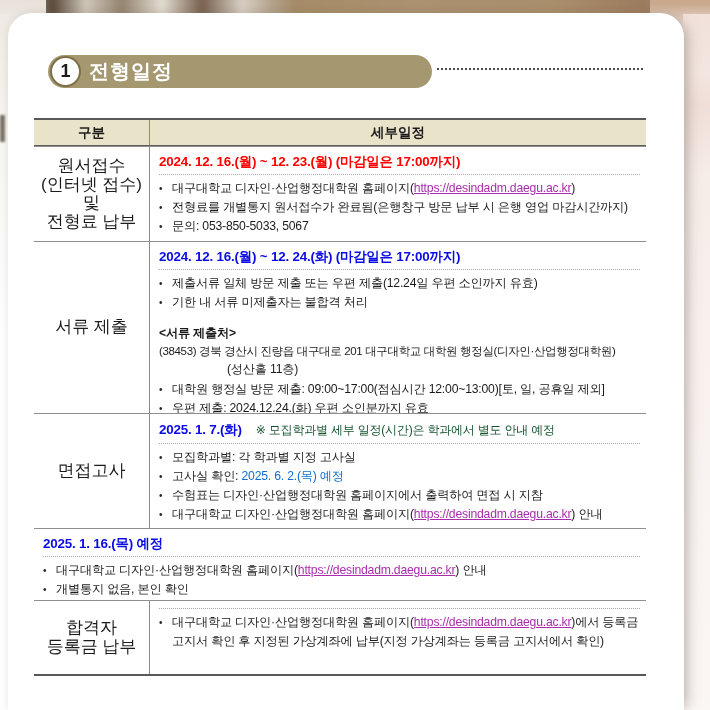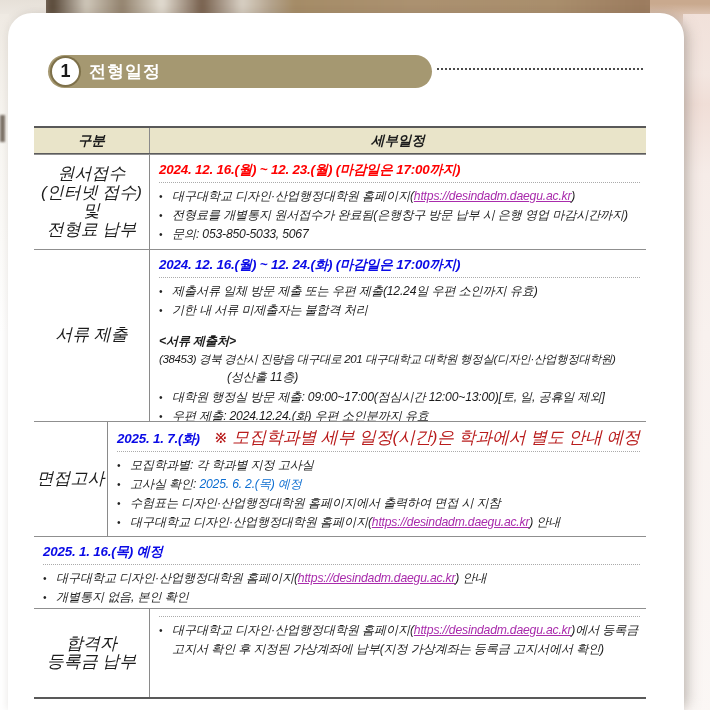--- a/index.html
+++ b/index.html
@@ -37,50 +37,49 @@
   .title-pill{
     position:absolute;left:40px;top:42px;width:384px;height:33px;
     background:#A59871;border-radius:17px;display:flex;align-items:center;
   }
   .badge{
     width:27px;height:27px;margin-left:4px;border-radius:50%;
     background:#ffffff;box-shadow:0 0 0 2px #7d7049;
     display:flex;align-items:center;justify-content:center;
     font-size:18px;font-weight:bold;color:#1a1a1a;
   }
-  .title-text{margin-left:10px;color:#ffffff;font-size:17px;font-weight:bold;letter-spacing:1px;}
+  .title-text{margin-left:10px;color:#ffffff;font-size:20px;font-weight:bold;letter-spacing:1px;}
   .dot-leader{position:absolute;left:429px;top:55px;width:206px;height:0;border-top:2px dotted #4b4b4b;}
   
   .tbl{
-    position:absolute;left:26px;top:113px;width:612px;
+    position:absolute;left:26px;top:105px;width:612px;
     border-top:2.5px solid #595959;border-bottom:2.5px solid #595959;
     color:#1b1b1b;
-    font-style:italic;
   }
   .tr{display:flex;box-sizing:border-box;overflow:hidden;}
   .tr + .tr{border-top:1px solid #8f8f8f;}
   .tr-header{height:26px;border-bottom:1px solid #5c5c5c;}
-  .tr1{height:95px;} .tr2{height:172px;} .tr3{height:115px;} .tr4{height:72px;} .tr5{height:89px;}
+  .tr1{height:95px;} .tr2{height:172px;} .tr3{height:115px;} .tr4{height:72px;} .tr5{height:74px;}
   .th{background:#E9E4C9;display:flex;align-items:center;justify-content:center;
       font-weight:bold;font-size:13.5px;box-sizing:border-box;}
   .th-cat{width:116px;border-right:1px solid #8a8a8a;}
   .th-detail{flex:1;}
   .td-cat{
     width:116px;box-sizing:border-box;border-right:1px solid #8a8a8a;
     display:flex;flex-direction:column;align-items:center;justify-content:center;
     text-align:center;font-size:17px;line-height:18.5px;padding:4px 2px;
   }
   .td-detail{
     flex:1;box-sizing:border-box;padding:4px 6px 4px 9px;
     font-size:12.2px;letter-spacing:-0.2px;line-height:18px;
   }
   .tr3 .td-detail{line-height:19px;}
   .dl{font-weight:bold;font-size:13.4px;letter-spacing:-0.2px;margin-top:2px;white-space:nowrap;}
   .red{color:#FF0000;} .blue{color:#0A0AE6;}
-  .note{color:#b91c1c;font-weight:normal;font-size:17px;margin-left:14px;margin-top:29px;}
+  .note{color:#14532d;font-weight:normal;font-size:12px;margin-left:14px;margin-top:29px;}
   .dotsep{height:0;border-top:1px dotted #ababab;margin:3px 0 4px;}
   .bullet{padding-left:13px;text-indent:-13px;}
   .nw{white-space:nowrap;}
   .bdot{display:inline-block;width:13px;text-indent:0;font-size:10px;color:#222;}
   .iblue{color:#0D6ED1;}
   .url{color:#A92CAC;text-decoration:underline;cursor:pointer;}
   .subt{font-weight:bold;margin-top:12px;}
   .tight{font-size:11.5px;letter-spacing:-0.35px;white-space:nowrap;}
   .addr2{padding-left:68px;}
   .spacer-line{height:2px;}

